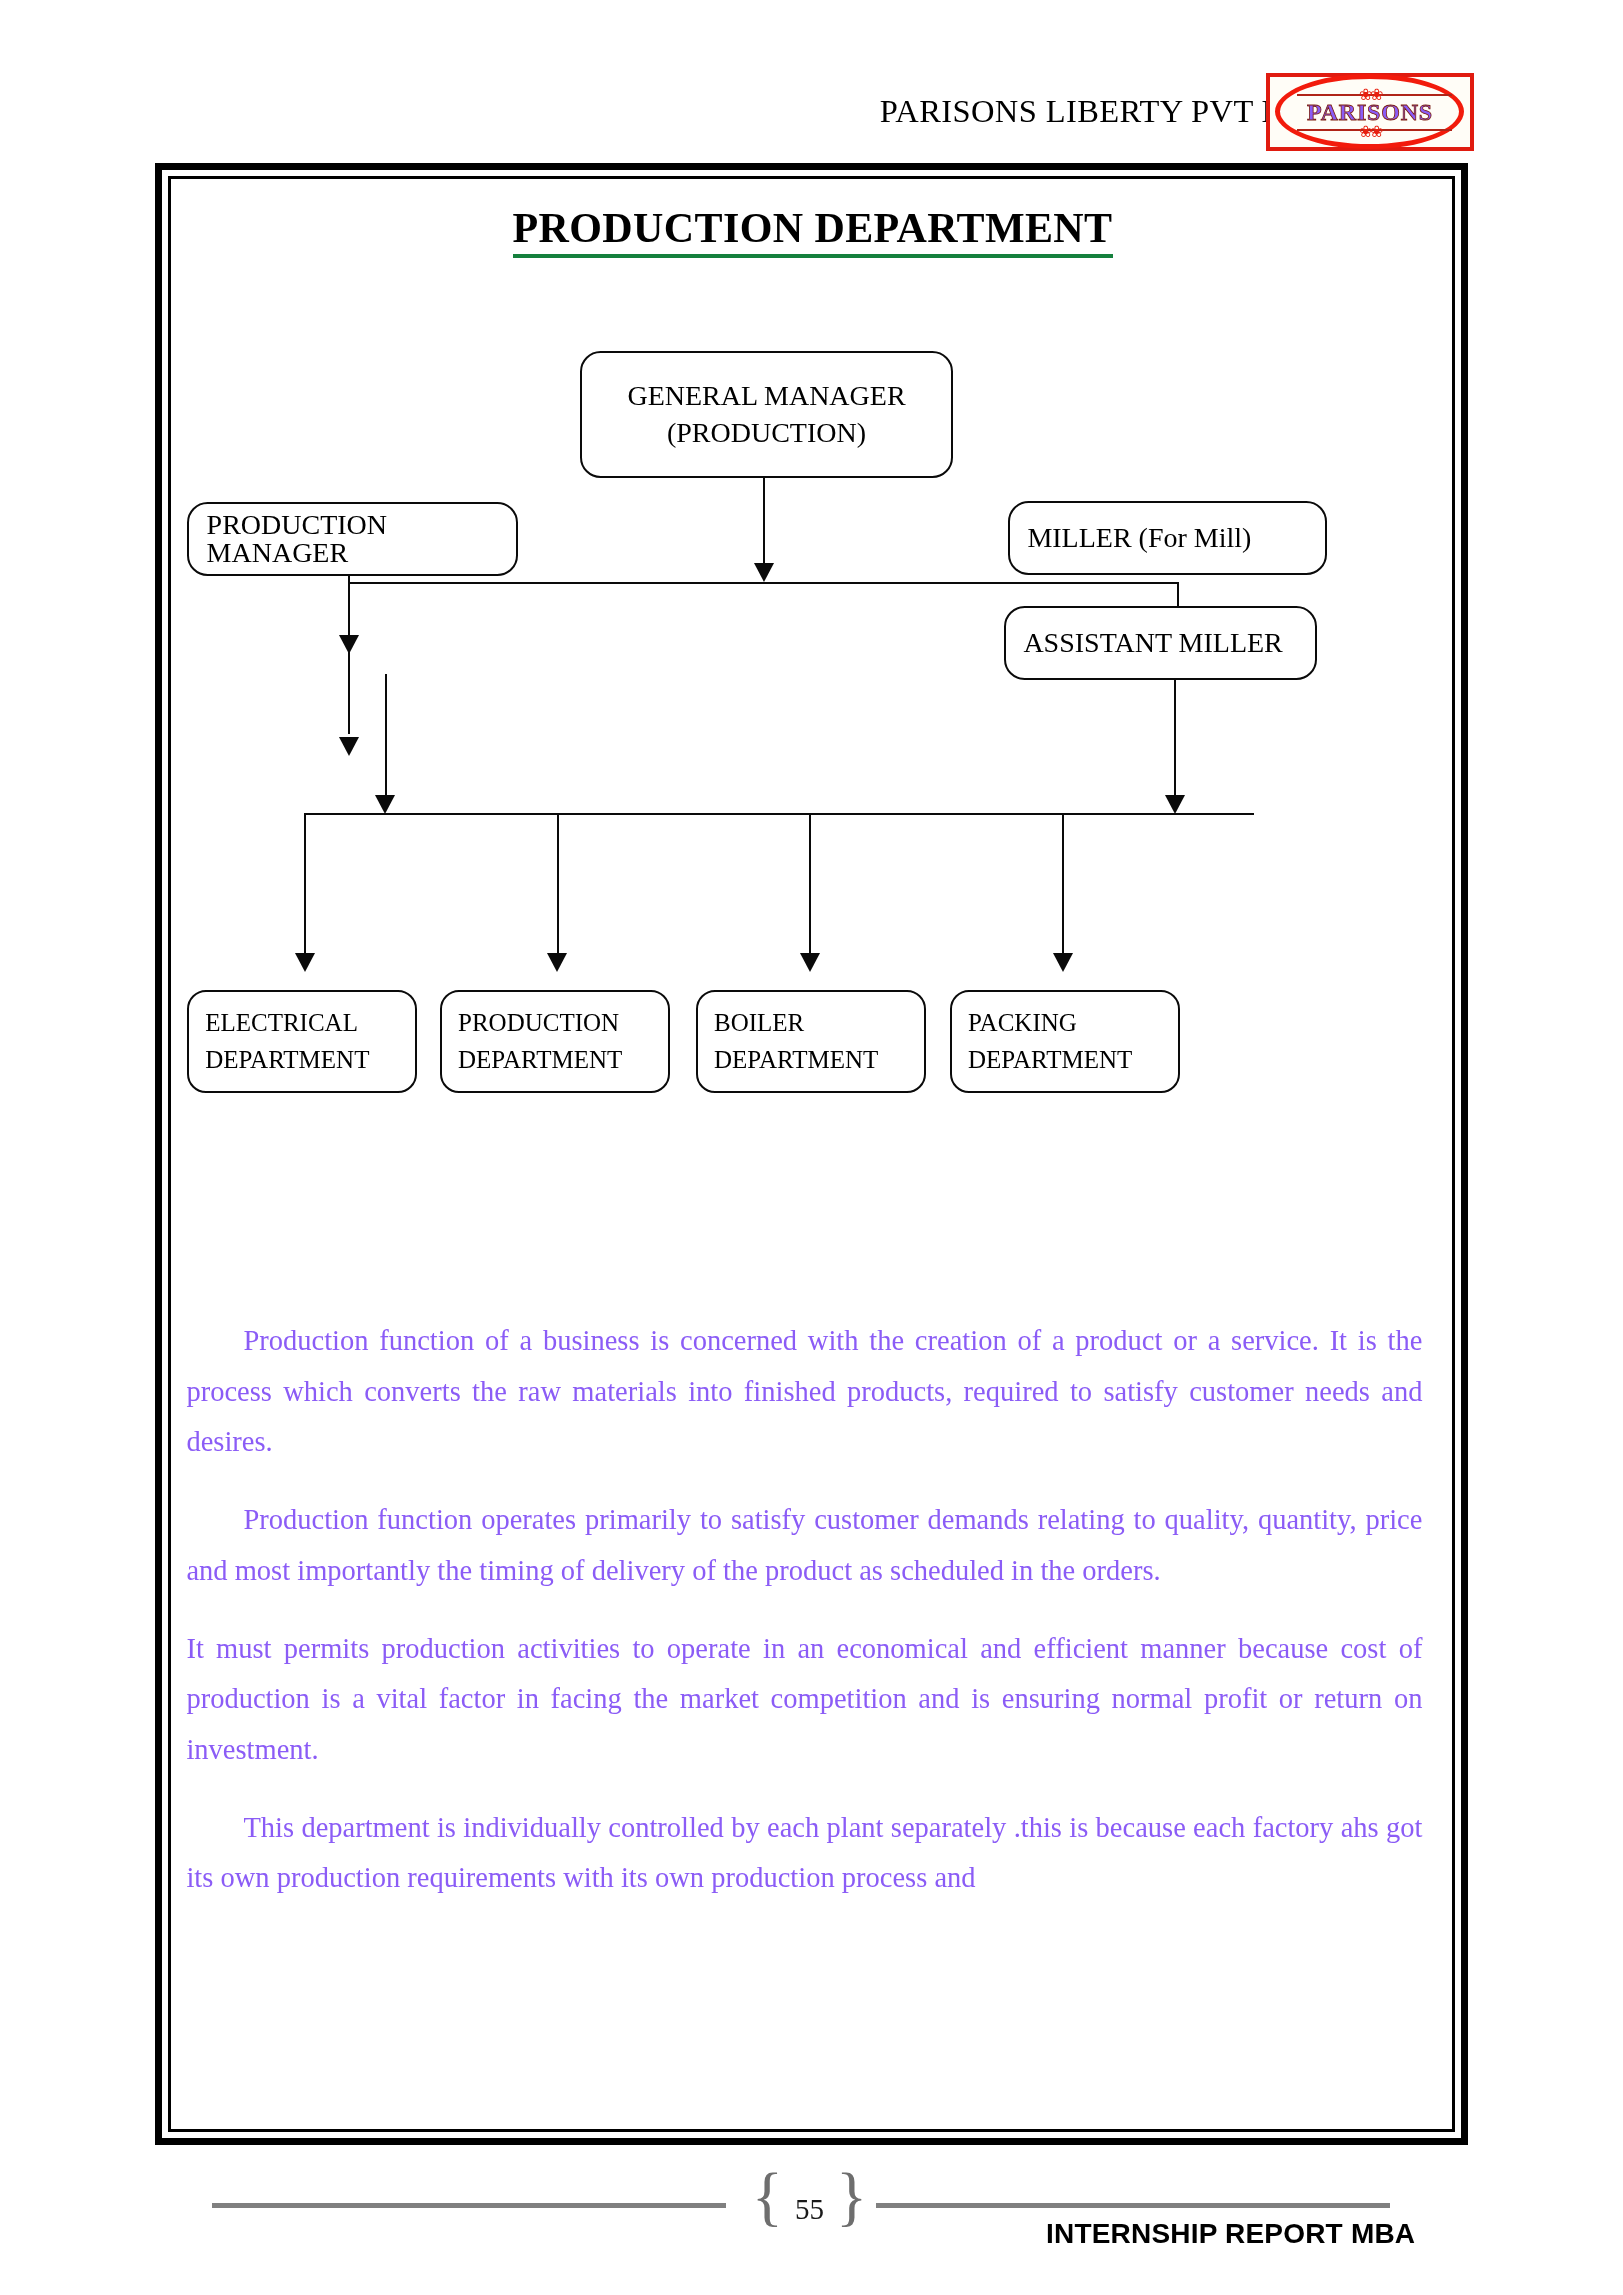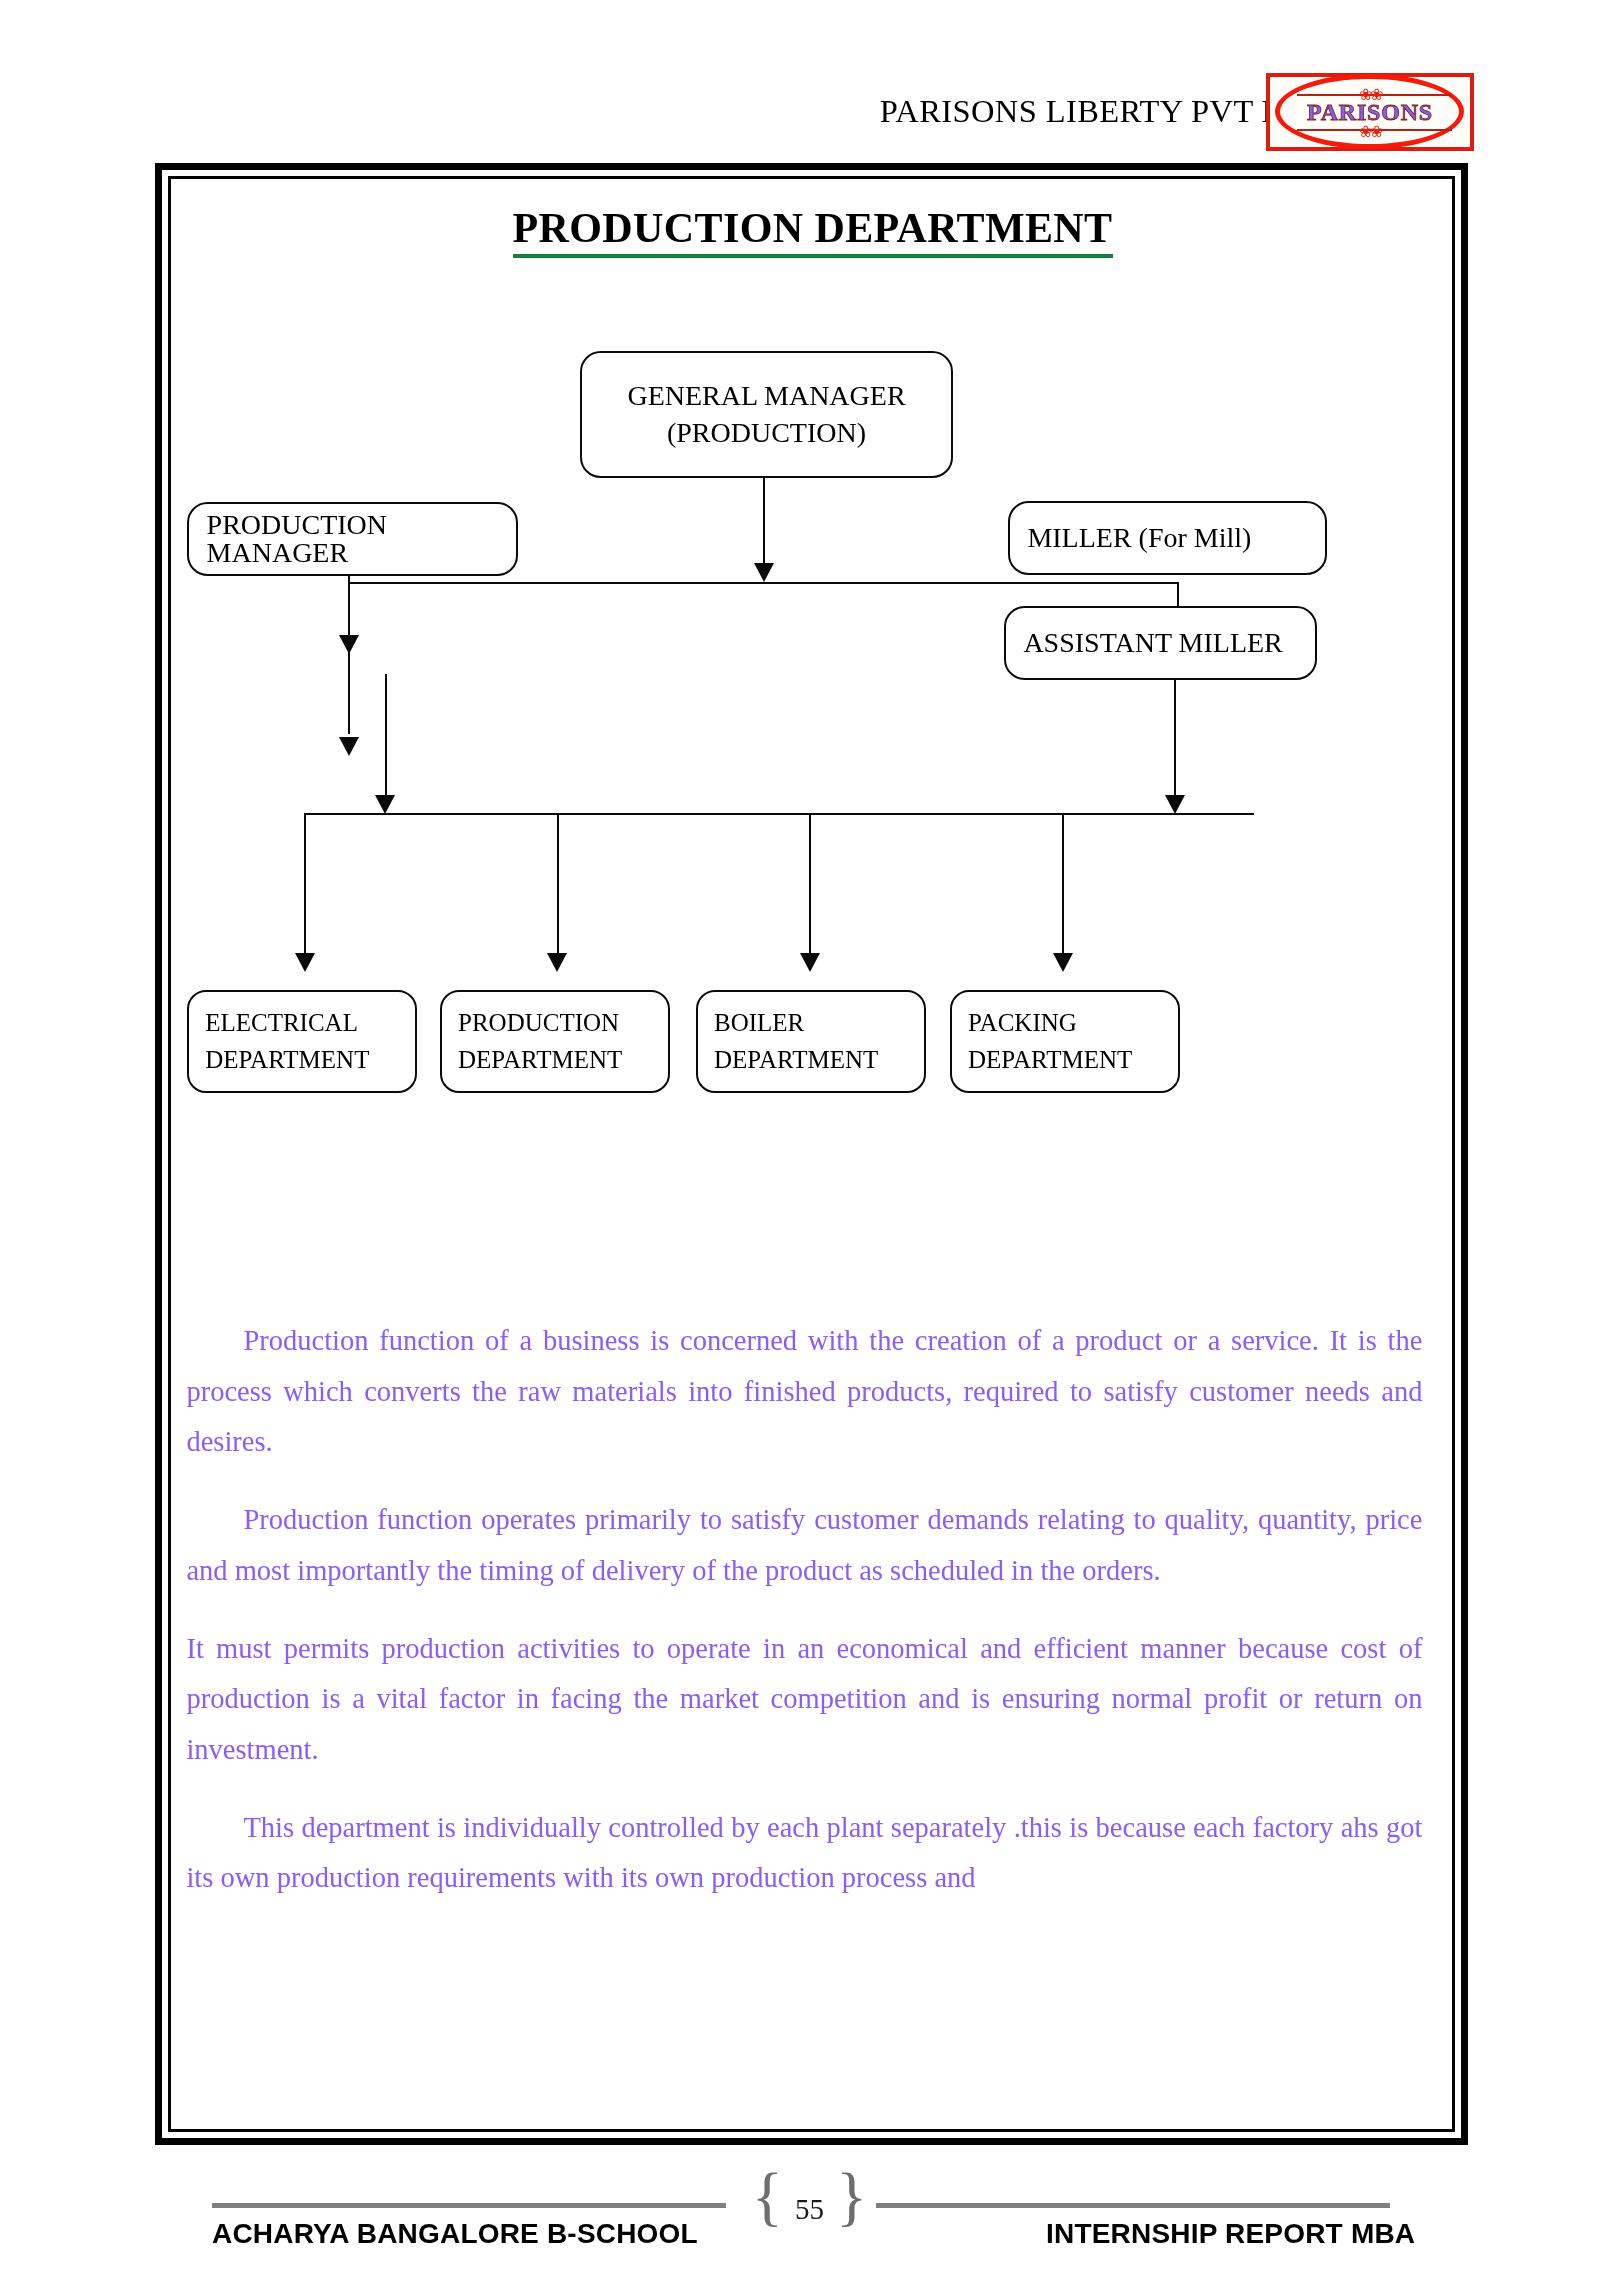--- a/index.html
+++ b/index.html
@@ -412,18 +412,17 @@
   <div class="footer">
     <div class="footer-rule left"></div>
     <div class="footer-rule right"></div>
 
     <div class="footer-page">
       <span class="brace l">{</span>
       <span class="num">55</span>
       <span class="brace r">}</span>
     </div>
 
-    <div class="footer-left">ACHARYA BANGALORE B-SCHOOL</div>
     <div class="footer-right">INTERNSHIP REPORT MBA</div>
   </div>
 
 </div>
 
 
 </body></html>

